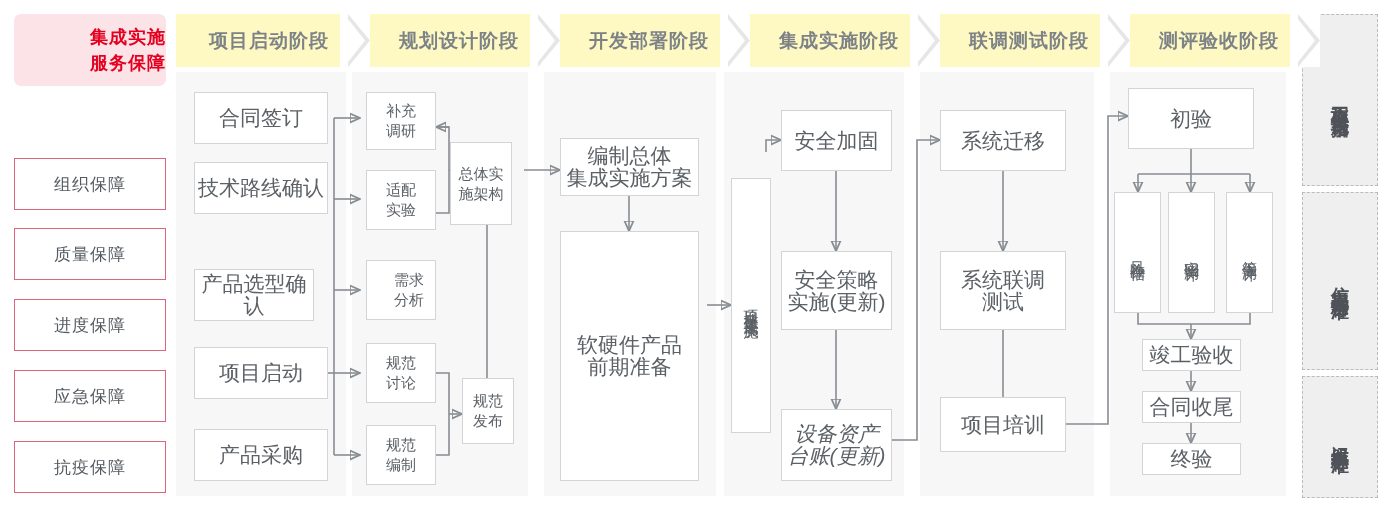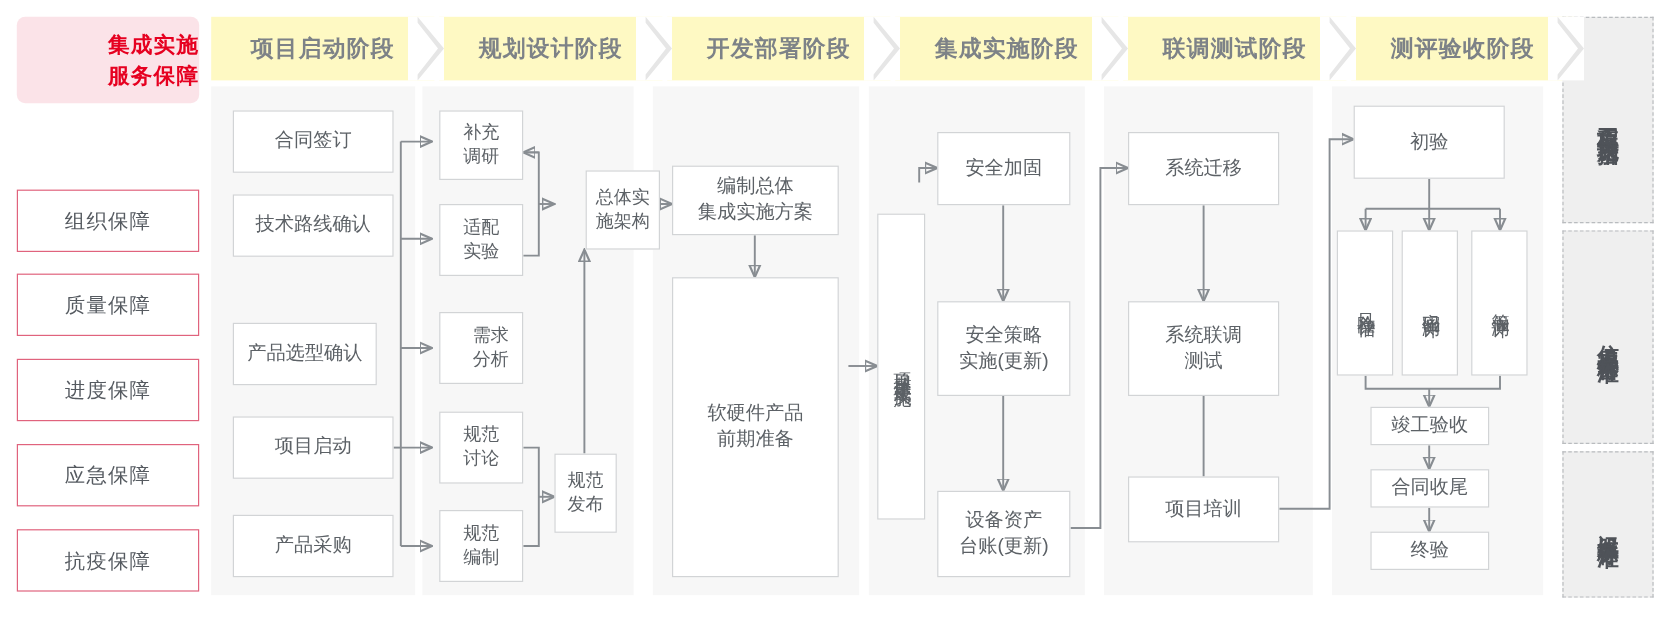--- a/index.html
+++ b/index.html
@@ -49,21 +49,21 @@
   }
   .chev svg { display:block; }
 
   
   .node {
     background:#ffffff;
     border:1px solid #d2d4d6;
     color:#5c6166;
     display:flex; align-items:center; justify-content:center;
     text-align:center;
-    font-size:16px; line-height:22px;
+    font-size:21px; line-height:22px;
     z-index:3;
   }
   .node.sm   { font-size:15px; line-height:20px; }
   .node.vert {
     writing-mode: vertical-rl;
     text-orientation: upright;
     letter-spacing:2px;
   }
 
   
@@ -273,21 +273,21 @@
         <div>规范</div>
         <div>讨论</div>
       </div>
   </div>
   <div class="abs node sm" style="left:366px; top:425px; width:70px; height:60px;">
     <div>
         <div>规范</div>
         <div>编制</div>
       </div>
   </div>
-  <div class="abs node sm" style="left:488px; top:142px; width:62px; height:66px;">
+  <div class="abs node sm" style="left:450px; top:142px; width:62px; height:83px;">
     <div>
         <div>总体实</div>
         <div>施架构</div>
       </div>
   </div>
   <div class="abs node sm" style="left:462px; top:378px; width:52px; height:66px;">
     <div>
         <div>规范</div>
         <div>发布</div>
       </div>
@@ -311,21 +311,21 @@
   </div>
   <div class="abs node" style="left:781px; top:110px; width:111px; height:61px;">
     <span>安全加固</span>
   </div>
   <div class="abs node" style="left:781px; top:251px; width:111px; height:79px;">
     <div>
         <div>安全策略</div>
         <div>实施(更新)</div>
       </div>
   </div>
-  <div class="abs node" style="left:781px; top:409px; width:111px; height:72px;">
+  <div class="abs node" style="left:781px; top:409px; width:111px; height:72px;font-style:italic;">
     <div>
         <div>设备资产</div>
         <div>台账(更新)</div>
       </div>
   </div>
 
   <div class="abs node" style="left:940px; top:110px; width:126px; height:61px;">
     <span>系统迁移</span>
   </div>
   <div class="abs node" style="left:940px; top:251px; width:126px; height:79px;">

